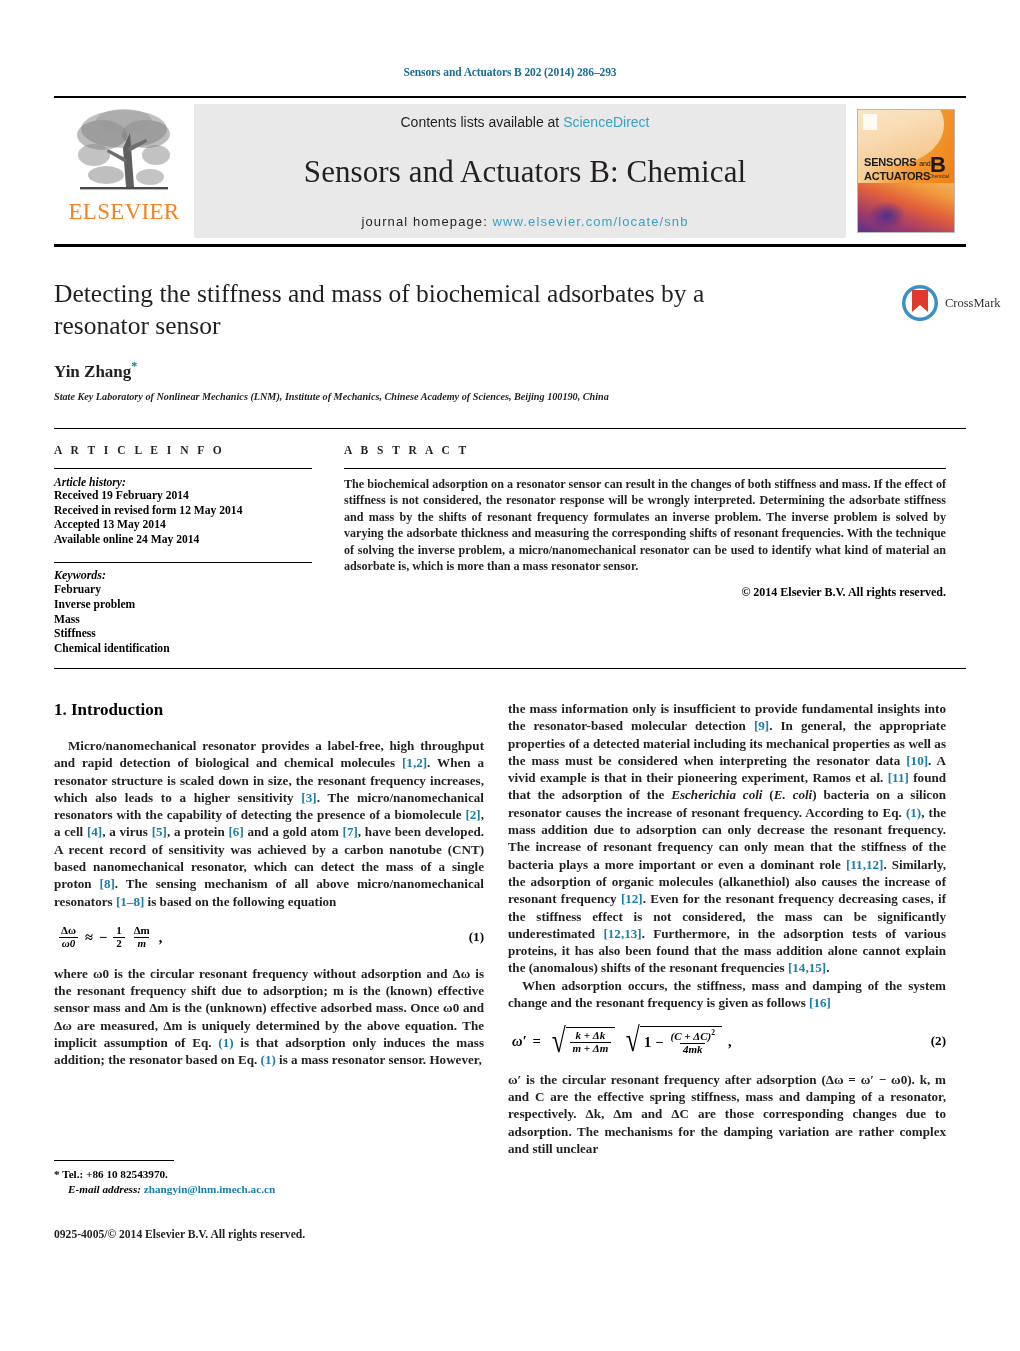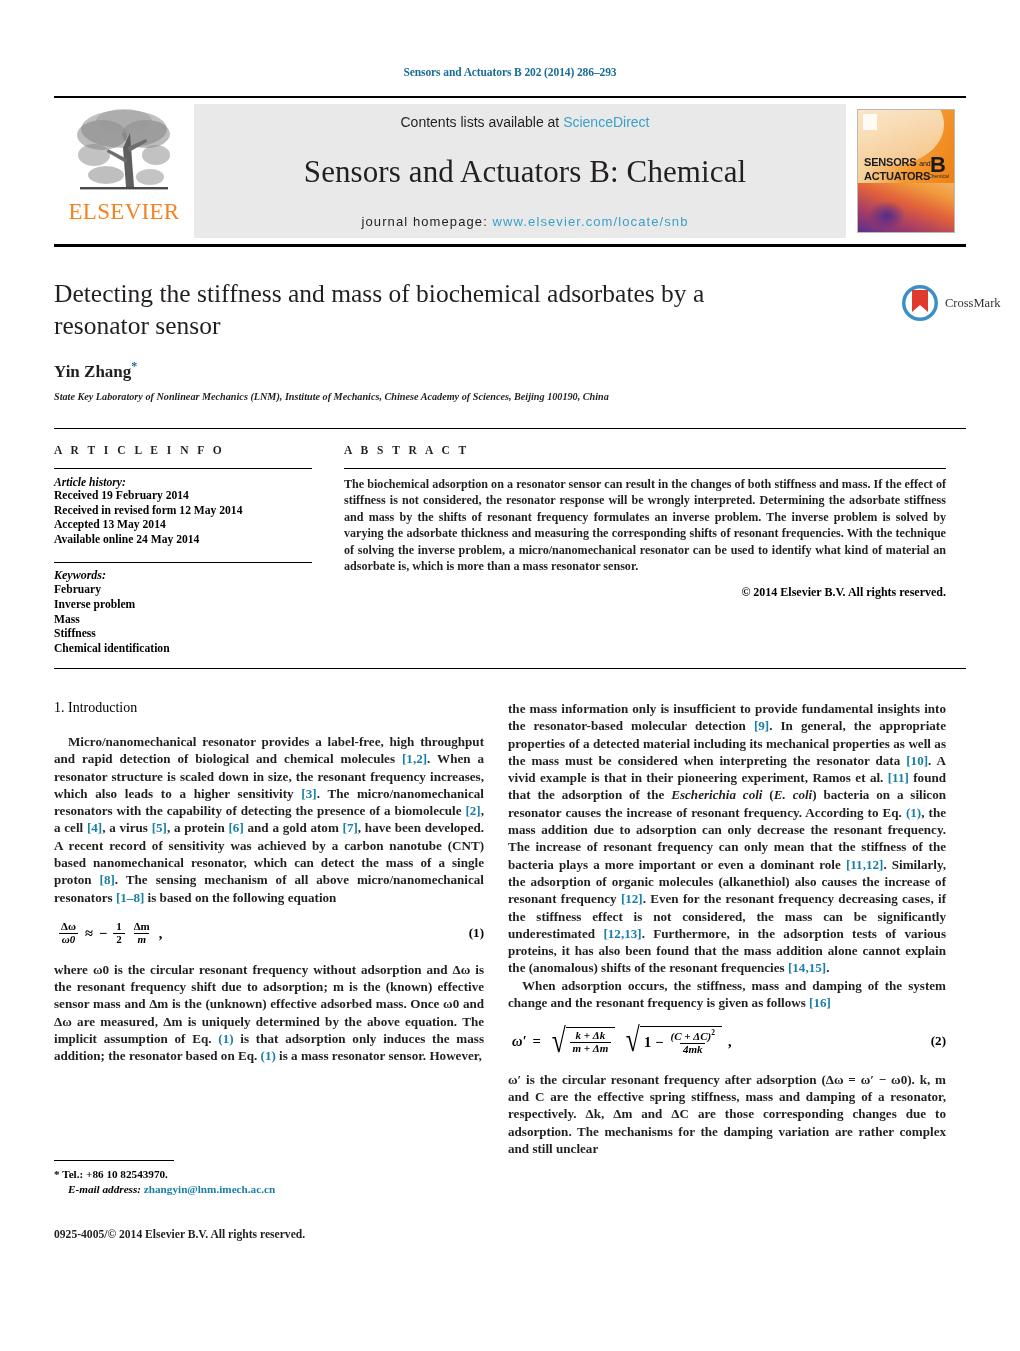--- a/index.html
+++ b/index.html
@@ -336,22 +336,22 @@
     width: 430px;
   }
   .body-right {
     position: absolute;
     top: 700px;
     left: 508px;
     width: 438px;
   }
   .sec-title {
     font-family: "Liberation Serif", serif;
-    font-weight: normal;
-    font-size: 14px;
+    font-weight: bold;
+    font-size: 17px;
     margin-bottom: 17px;
   }
   p.body {
     font-family: "Liberation Serif", serif;
     font-weight: bold;
     font-size: 13.1px;
     line-height: 17.3px;
     text-align: justify;
     text-indent: 14px;
     margin: 0;

